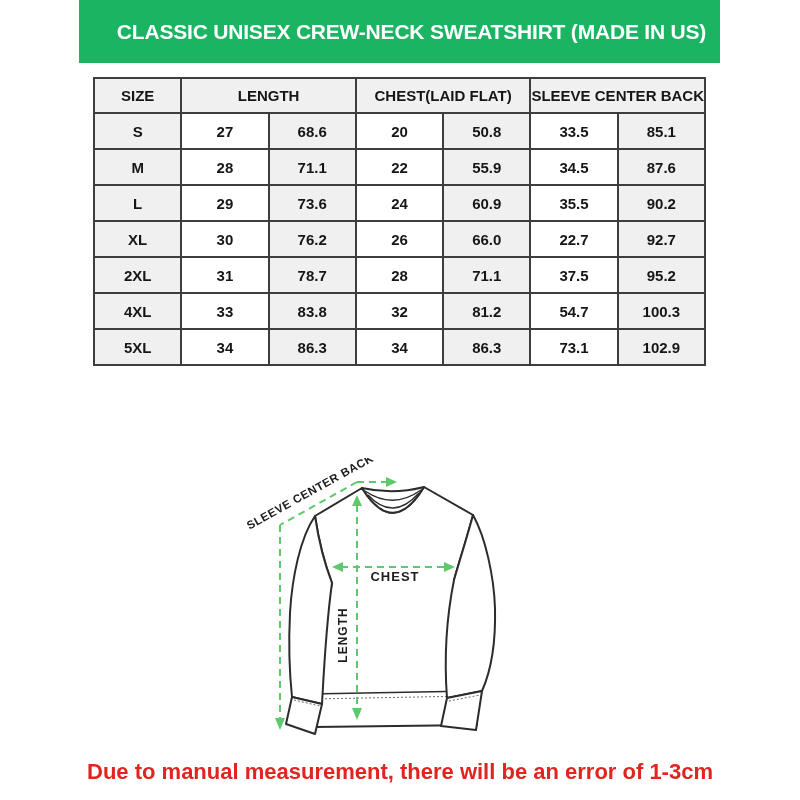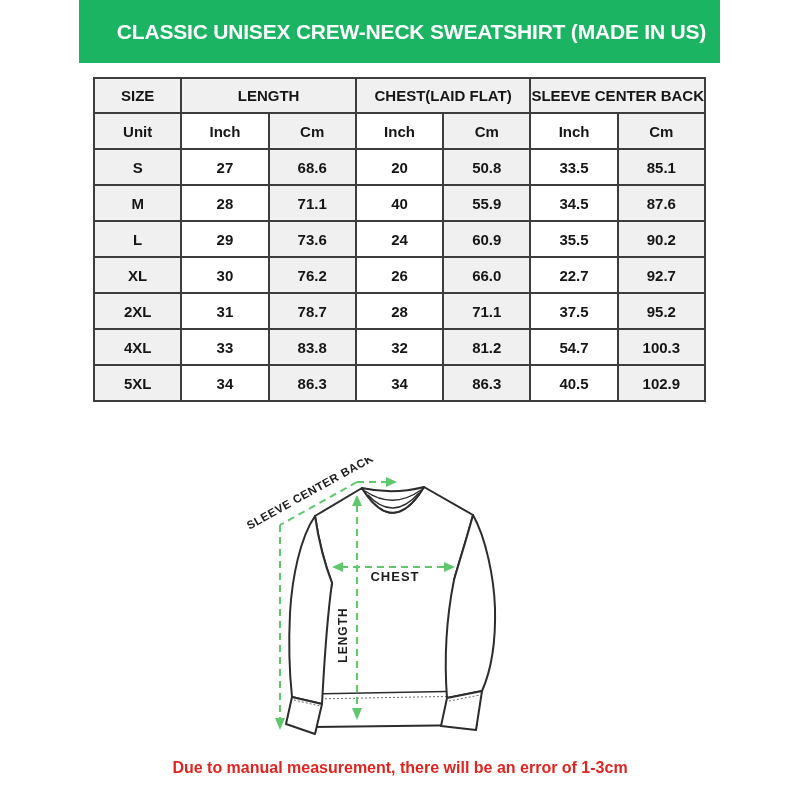--- a/index.html
+++ b/index.html
@@ -41,21 +41,21 @@
   .diagram svg{width:100%;height:100%;display:block;}
   .art{fill:#ffffff;stroke:var(--line);stroke-width:2;stroke-linejoin:round;stroke-linecap:round;}
   .artline{fill:none;stroke:var(--line);stroke-width:1.4;}
   .stitch{fill:none;stroke:var(--line);stroke-width:1;stroke-dasharray:2 2;opacity:.7;}
   .meas{fill:none;stroke:var(--arrow);stroke-width:2;stroke-dasharray:7 5;}
   .head{fill:var(--arrow);stroke:none;}
   .mlabel{fill:#1d1d1d;font-family:"Liberation Sans",sans-serif;font-weight:bold;}
 
   
   .note{position:absolute;left:0;top:759px;width:800px;text-align:center;
-    color:var(--note);font-size:16px;font-weight:bold;}
+    color:var(--note);font-size:22px;font-weight:bold;}
 </style>
 </head>
 <body>
 
 <div class="stage">
 
   <div class="banner">
     <span class="title">CLASSIC UNISEX CREW-NECK SWEATSHIRT (MADE IN US)</span>
   </div>
 
@@ -69,45 +69,36 @@
         <col>
         <col>
     </colgroup>
     <thead>
       <tr class="group-row" id="group-row">
           <th colspan="1">SIZE</th>
           <th colspan="2">LENGTH</th>
           <th colspan="2">CHEST(LAID FLAT)</th>
           <th colspan="2">SLEEVE CENTER BACK</th>
         </tr>
-      <tr class="unit-row" id="unit-row">
-          <td>Unit</td>
-          <td>Inch</td>
-          <td>Cm</td>
-          <td>Inch</td>
-          <td>Cm</td>
-          <td>Inch</td>
-          <td>Cm</td>
-        </tr>
     </thead>
     <tbody id="chart-body">
         <tr>
           <td>S</td>
           <td>27</td>
           <td>68.6</td>
           <td>20</td>
           <td>50.8</td>
           <td>33.5</td>
           <td>85.1</td>
         </tr>
         <tr>
           <td>M</td>
           <td>28</td>
           <td>71.1</td>
-          <td>40</td>
+          <td>22</td>
           <td>55.9</td>
           <td>34.5</td>
           <td>87.6</td>
         </tr>
         <tr>
           <td>L</td>
           <td>29</td>
           <td>73.6</td>
           <td>24</td>
           <td>60.9</td>
@@ -140,21 +131,21 @@
           <td>81.2</td>
           <td>54.7</td>
           <td>100.3</td>
         </tr>
         <tr>
           <td>5XL</td>
           <td>34</td>
           <td>86.3</td>
           <td>34</td>
           <td>86.3</td>
-          <td>40.5</td>
+          <td>73.1</td>
           <td>102.9</td>
         </tr>
       </tbody>
   </table>
 
   <div class="diagram">
     <svg viewBox="0 0 340 300">
 
       <path class="art" d="M122,30 L75,58 C80,92 87,112 92,125 L70,236 L74,269 L237,267 L233,233 L214,122 C221,98 228,76 233,57 L184,29 Q153,80 122,30 Z"></path>
 

